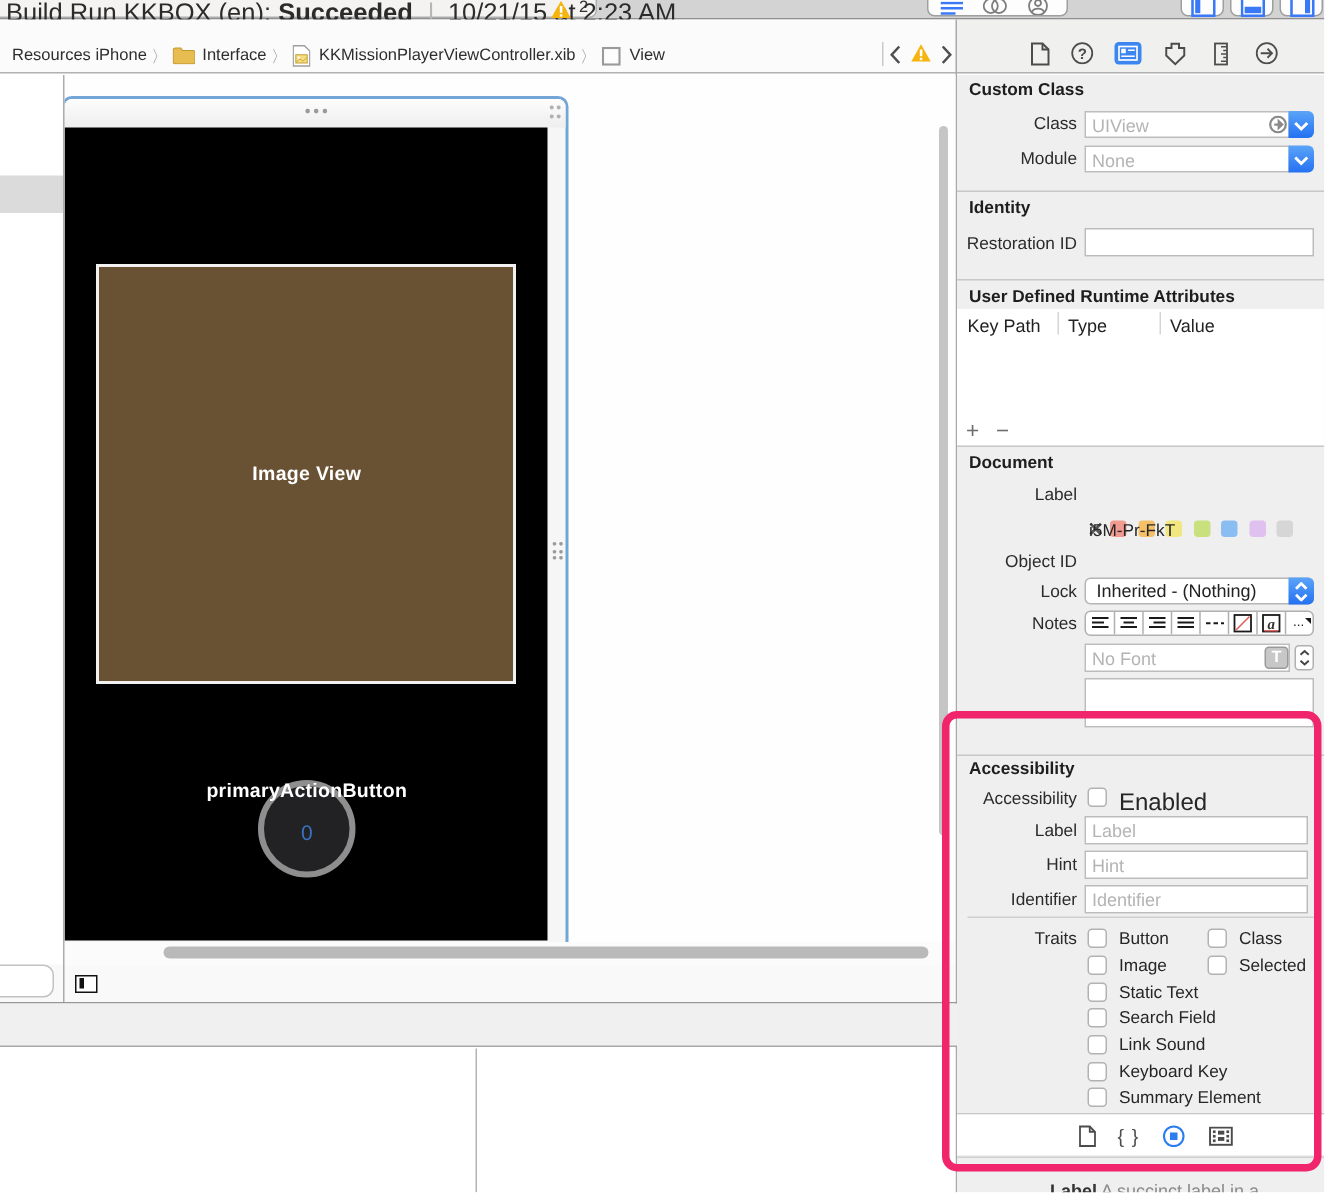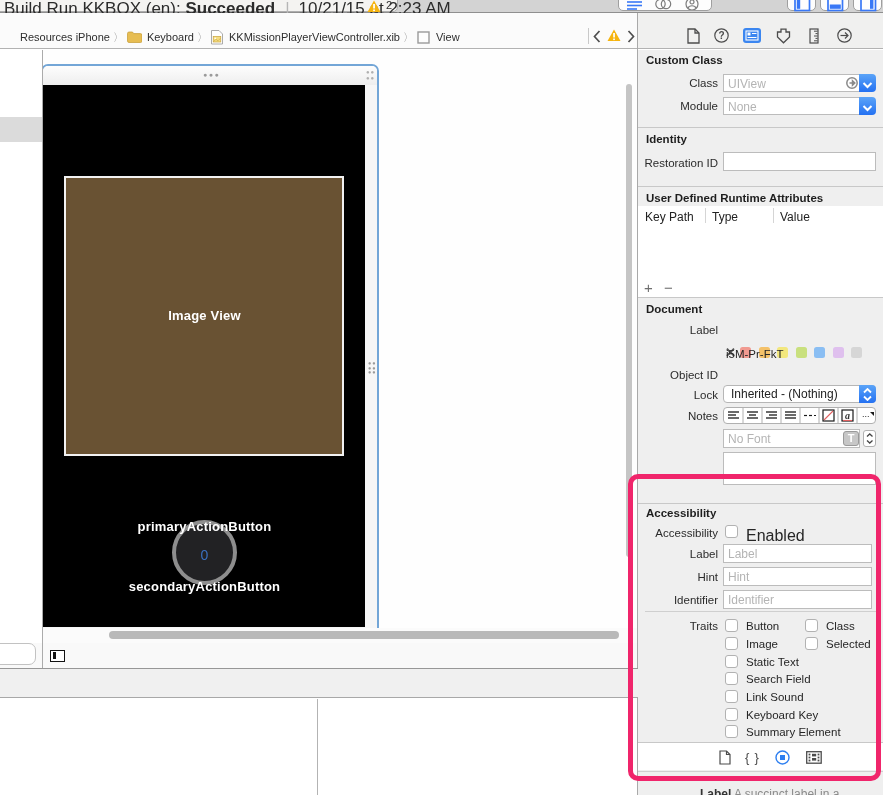--- a/index.html
+++ b/index.html
@@ -8,21 +8,21 @@
 .abs { position:absolute; }
 
 
 #toolbar { left:0; top:0; width:883px; height:13px; background:#d3d3d3; border-bottom:1px solid #8f8f8f; }
 #statusbox { left:-6px; top:-30px; width:404px; height:42px; background:#f4f3f1; border:1px solid #aeaeae; border-radius:5px; }
 #statustext { left:4px; top:-1px; width:400px; height:14px; font-size:17px; color:#2b2b2b; white-space:nowrap; }
 .segbtn { top:-20px; height:31px; background:#fdfdfd; border:1px solid #9f9f9f; border-radius:5px; }
 
 
 #jumpbar { left:0; top:13px; width:638px; height:36px; background:#fbfbfb; border-bottom:1px solid #b2b2b2; }
-#crumbs { left:20px; top:29px; height:16px; font-size:11px; color:#2e2e2e; white-space:nowrap; display:flex; align-items:center; }
+#crumbs { left:8px; top:29px; height:16px; font-size:11px; color:#2e2e2e; white-space:nowrap; display:flex; align-items:center; }
 .crumbsep { color:#9a9a9a; font-size:11px; padding:0 3px; }
 
 
 #tabbar { left:638px; top:13px; width:245px; height:36px; background:#f0f0ef; border-bottom:1px solid #b2b2b2; }
 #paneldivider { left:637px; top:13px; width:1px; height:782px; background:#a9a9a9; }
 
 
 #canvas { left:0; top:50px; width:637px; height:578px; background:#fefefe; overflow:hidden; }
 #outline-strip { left:0; top:0; width:43px; height:578px; background:#fff; border-right:1px solid #ababab; z-index:5; }
 #outline-sel { left:0; top:67px; width:42px; height:25px; background:#dbdbdb; z-index:6; }
@@ -106,21 +106,21 @@
         <rect x="10" y="2.8" width="3.4" height="10" fill="#3978f6"></rect>
       </svg></div>
 
   <div id="jumpbar" class="abs"></div>
   <div id="crumbs" class="abs">
     <span>Resources iPhone</span>
       <span class="crumbsep">〉</span>
     <svg width="15" height="12" style="margin-right:5px;">
         <path d="M0.5 2.5 q0-1.5 1.5-1.5 l3.5 0 1.2 1.6 6.8 0 q1.5 0 1.5 1.5 l0 6 q0 1.4-1.5 1.4 l-11.5 0 q-1.5 0-1.5-1.4 Z" fill="#e7bd52" stroke="#c49a30" stroke-width="0.7"></path>
       </svg>
-    <span>Keyboard</span>
+    <span>Interface</span>
       <span class="crumbsep">〉</span>
     <svg width="12" height="15" style="margin-right:6px;">
         <path d="M0.5 0.5 h7.5 l3.5 3.5 v10 h-11 Z" fill="#fff" stroke="#a0a0a0" stroke-width="0.9"></path>
         <rect x="2.2" y="6.5" width="7.6" height="5.5" fill="#f5dd80" stroke="#c8a33c" stroke-width="0.7"></rect>
         <circle cx="4.2" cy="8.4" r="0.8" fill="#fdfdfd"></circle>
         <path d="M2.5 11.5 l2.5-2.2 2 1.5 2.5-2.5" stroke="#c8a33c" stroke-width="0.6" fill="none"></path>
       </svg>
     <span>KKMissionPlayerViewController.xib</span>
       <span class="crumbsep">〉</span>
     <svg width="13" height="13" style="margin-right:6px;">
@@ -183,21 +183,20 @@
       <div id="widget-title" class="abs"></div>
       <div class="abs" style="left:160px; top:5px; color:#9a9a9a; font-size:7px; letter-spacing:1.5px;">●●●</div>
         <div class="abs" style="left:323px; top:3px; color:#b0b0b0; font-size:6px; letter-spacing:1px;">●●<br>●●</div>
     </div>
     <div id="screen" class="abs" style="left:43px; top:35px; height:542px; width:322px;"></div>
     <div id="brown" class="abs" style="left:64px; top:126px;"></div>
     <div class="screentext abs" style="left:44px; top:258px;">Image View</div>
     <div id="circlebtn" class="abs" style="left:172px; top:470px;"></div>
     <div class="screentext abs" style="left:44px; top:469px;">primaryActionButton</div>
     <div class="abs" style="left:44px; top:497px; width:321px; text-align:center; color:#3a70c0; font-size:14px;">0</div>
-    <div class="screentext abs" style="left:44px; top:529px;">secondaryActionButton</div>
     <div id="vscroll" class="abs"></div>
   </div>
   <div class="abs" style="left:368px; top:361px; width:8px; height:14px; color:#9a9a9a; font-size:5.5px; line-height:4.5px; letter-spacing:1px; z-index:3;">●●<br>●●<br>●●</div>
   <div id="scrollstrip" class="abs" style="left:43px; top:628px; width:594px; height:15px; background:#fbfbfb;"></div>
   <div id="hscrollthumb" class="abs"></div>
   <div id="canvas-bottombar" class="abs"></div>
   <div id="filterfield" class="abs"></div>
   <div id="outlinetoggle" class="abs">
       <i></i>
     </div>

